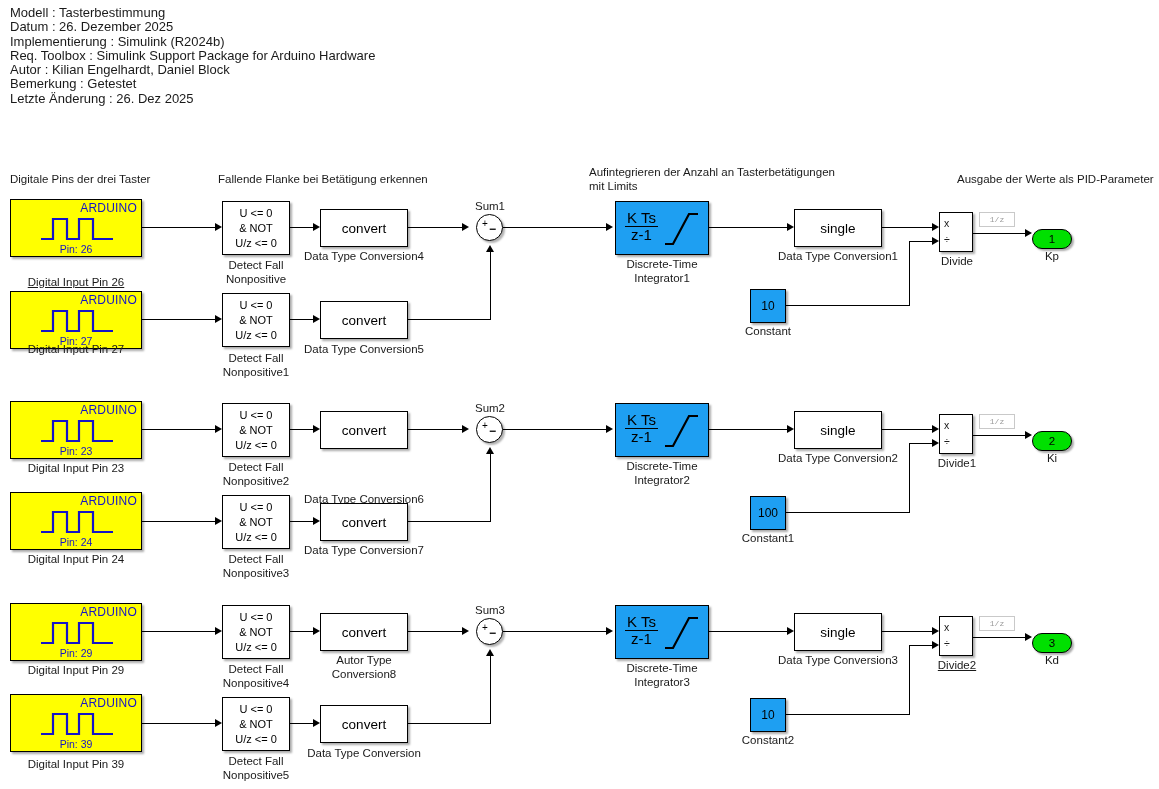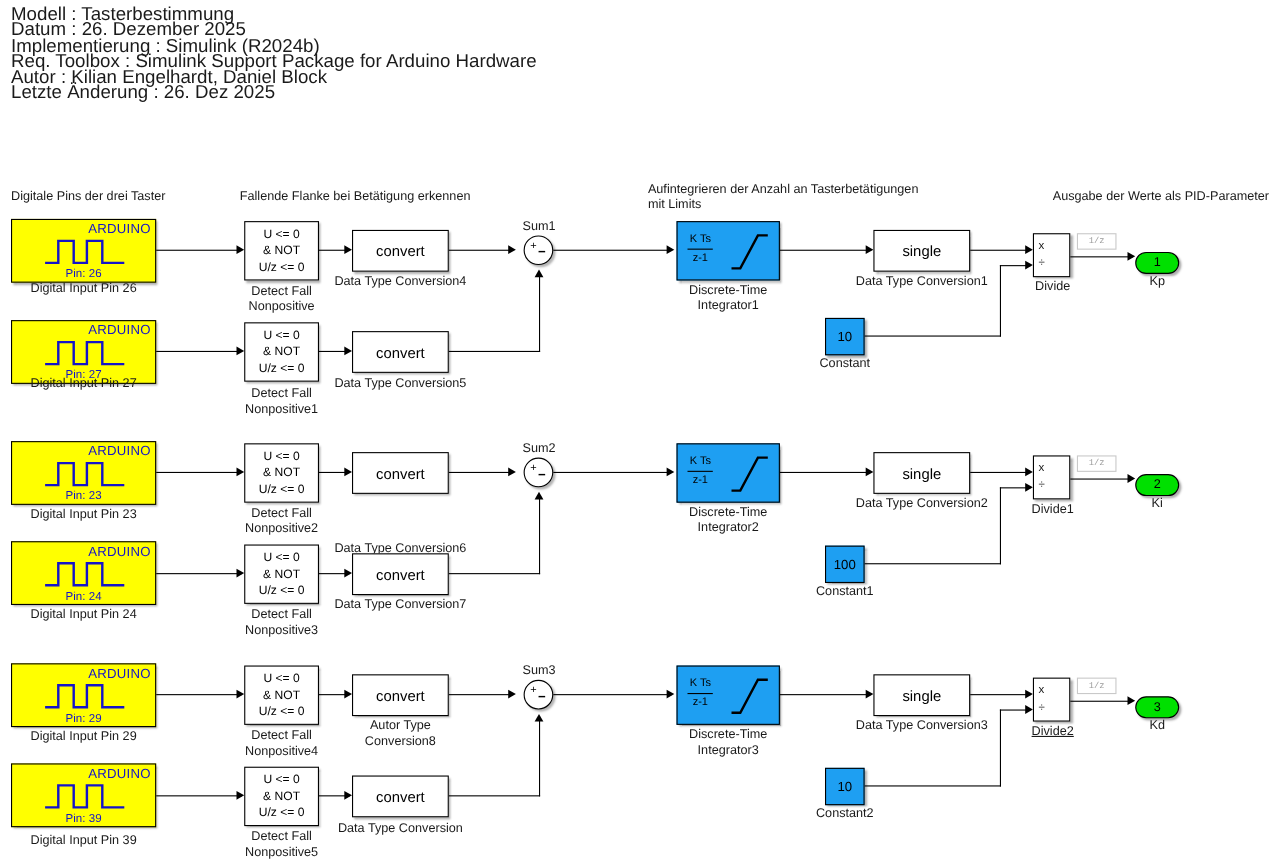--- a/index.html
+++ b/index.html
@@ -12,21 +12,21 @@
     position:relative;
     width:1159px;
     height:789px;
     overflow:hidden;
     background:#fff;
   }
 
   
   #header{
     position:absolute;left:10px;top:6px;
-    font-size:17px;
+    font-size:13px;
     line-height:14.3px;
     color:#1a1a1a;
     white-space:nowrap;
   }
   #header div{ white-space:nowrap; }
 
   
   .annot{
     position:absolute;
     font-size:11.5px;
@@ -86,21 +86,21 @@
     position:absolute;
     width:94px;height:54px;
     background:#1e9ff2;
     border:1.6px solid #000;
     box-sizing:border-box;
     box-shadow:2px 2px 2px rgba(0,0,0,.33);
   }
   .integ .frac{
     position:absolute;left:9px;top:9px;
     text-align:center;
-    font-size:10px;color:#000;
+    font-size:15px;color:#000;
     line-height:14px;
   }
   .integ .frac .num{padding:0 2px;}
   .integ .frac .bar{height:1.4px;background:#000;margin:1px 0;}
   .integ .frac .den{padding:0 2px;}
   .integ svg{position:absolute;right:8px;top:6px;}
 
   
   .const{
     position:absolute;
@@ -191,37 +191,38 @@
 <body>
 
 <div id="canvas">
 
   <div id="header">
     <div>Modell : Tasterbestimmung</div>
     <div>Datum : 26. Dezember 2025</div>
     <div>Implementierung : Simulink (R2024b)</div>
     <div>Req. Toolbox : Simulink Support Package for Arduino Hardware</div>
     <div>Autor : Kilian Engelhardt, Daniel Block</div>
+    <div>Bemerkung : Getestet</div>
     <div>Letzte Änderung : 26. Dez 2025</div>
   </div>
 
   <div class="annot" style="left:10px;top:173px;">Digitale Pins der drei Taster</div>
   <div class="annot" style="left:218px;top:173px;">Fallende Flanke bei Betätigung erkennen</div>
   <div class="annot" style="left:589px;top:166px;">Aufintegrieren der Anzahl an Tasterbetätigungen
 mit Limits</div>
   <div class="annot" style="left:957px;top:173px;">Ausgabe der Werte als PID-Parameter</div>
 
   <div class="ard" style="left:10px;top:199px;">
     <span class="ard-t">ARDUINO</span>
     <svg width="76" height="32" viewBox="0 0 76 32">
       <polyline points="2,26 14,26 14,6 28,6 28,26 40,26 40,6 54,6 54,26 74,26" fill="none" stroke="#1414c8" stroke-width="2.2"></polyline>
     </svg>
     <span class="ard-p">Pin: 26</span>
   </div>
-  <div class="blabel" style="left:10px;top:256px;width:132px;">Digital Input Pin 26</div>
+  <div class="blabel" style="left:10px;top:276px;width:132px;text-decoration:underline;">Digital Input Pin 26</div>
 
   <div class="ard" style="left:10px;top:291px;">
     <span class="ard-t">ARDUINO</span>
     <svg width="76" height="32" viewBox="0 0 76 32">
       <polyline points="2,26 14,26 14,6 28,6 28,26 40,26 40,6 54,6 54,26 74,26" fill="none" stroke="#1414c8" stroke-width="2.2"></polyline>
     </svg>
     <span class="ard-p">Pin: 27</span>
   </div>
   <div class="blabel" style="left:10px;top:343px;width:132px;">Digital Input Pin 27</div>
 

